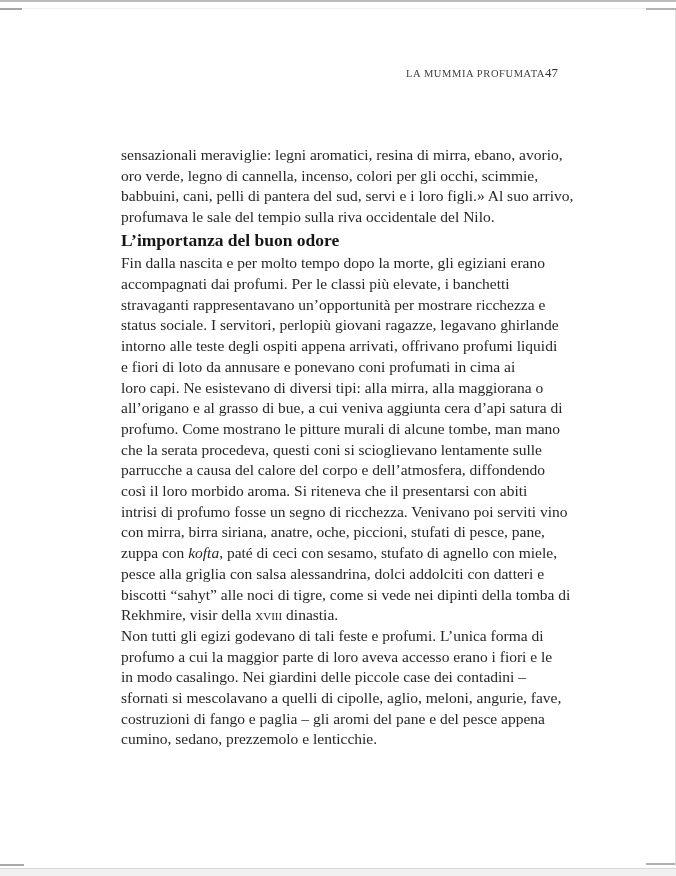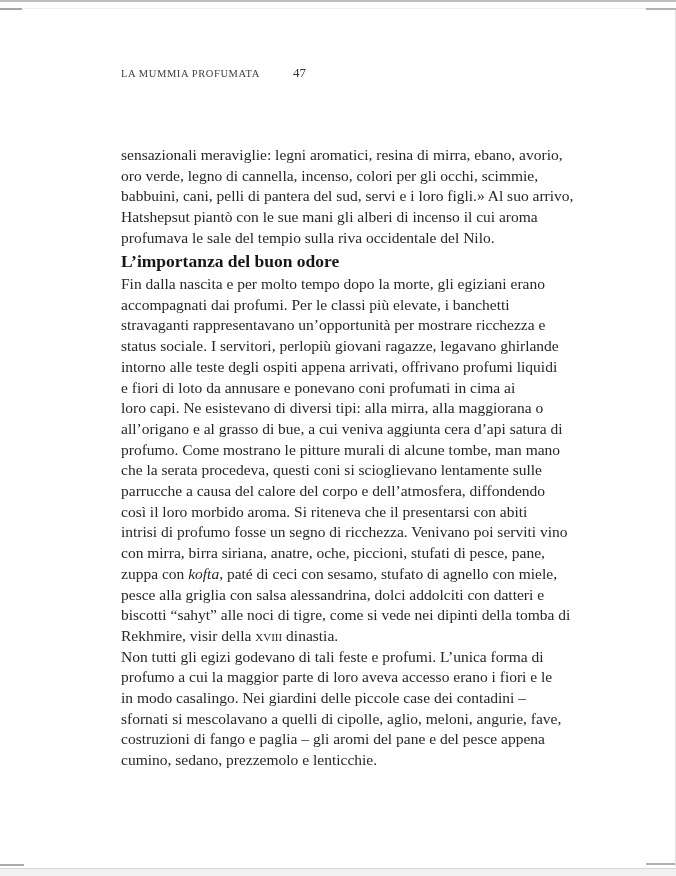--- a/index.html
+++ b/index.html
@@ -16,21 +16,21 @@
   .curl-tl       { position:absolute; top:8px; left:0;  width:22px; height:2px; background:#a6a6a6; }
   .curl-tr       { position:absolute; top:8px; right:0; width:30px; height:2px; background:#b2b2b2; }
   .curl-bl       { position:absolute; top:864px; left:0;  width:24px; height:2px; background:#a9a9a9; }
   .curl-br       { position:absolute; top:863px; right:0; width:30px; height:2px; background:#b0b0b0; }
   .bottom-line   { position:absolute; top:868px; left:0; right:0; height:1px; background:#d6d6d6; }
   .bottom-strip  { position:absolute; top:869px; left:0; right:0; height:7px; background:#f1f1f1; }
   .right-edge    { position:absolute; top:10px; bottom:10px; right:0; width:1px; background:#e0e0e0; }
 
   
   .page-content  { position:absolute; left:121px; top:65px; width:437px; }
-  .header-row    { display:flex; justify-content:flex-start; align-items:baseline;gap:33px; }
+  .header-row    { display:flex; justify-content:flex-end; align-items:baseline; }
   .running-header{ font-size:10.5px; letter-spacing:0.6px; color:#3f3f3f; }
   .page-num      { font-size:13px; color:#333333; }
 
   .body-text     { margin-top:64px; font-size:15.5px; line-height:20.7px; color:#272727; }
   .para          { margin:0; }
   .line          { display:block; white-space:nowrap; }
   .section-heading { font-size:17.5px; line-height:25.5px; margin:0; font-weight:bold; color:#161616; }
   .italic        { font-style:italic; }
   .smallcaps     { font-variant:small-caps; }
 </style>
@@ -50,21 +50,20 @@
 <div class="page-content">
   <div class="header-row">
     <span class="running-header">LA MUMMIA PROFUMATA</span>
     <span class="page-num">47</span>
   </div>
   <div class="body-text">
       <p class="para">
         <span class="line"><span>sensazionali meraviglie: legni aromatici, resina di mirra, ebano, avorio,</span></span>
         <span class="line"><span>oro verde, legno di cannella, incenso, colori per gli occhi, scimmie,</span></span>
         <span class="line"><span>babbuini, cani, pelli di pantera del sud, servi e i loro figli.» Al suo arrivo,</span></span>
-        <span class="line"><span>Hatshepsut piantò con le sue mani gli alberi di incenso il cui aroma</span></span>
         <span class="line"><span>profumava le sale del tempio sulla riva occidentale del Nilo.</span></span>
       </p>
       <h2 class="section-heading">L’importanza del buon odore</h2>
       <p class="para">
         <span class="line"><span>Fin dalla nascita e per molto tempo dopo la morte, gli egiziani erano</span></span>
         <span class="line"><span>accompagnati dai profumi. Per le classi più elevate, i banchetti</span></span>
         <span class="line"><span>stravaganti rappresentavano un’opportunità per mostrare ricchezza e</span></span>
         <span class="line"><span>status sociale. I servitori, perlopiù giovani ragazze, legavano ghirlande</span></span>
         <span class="line"><span>intorno alle teste degli ospiti appena arrivati, offrivano profumi liquidi</span></span>
         <span class="line"><span>e fiori di loto da annusare e ponevano coni profumati in cima ai</span></span>

